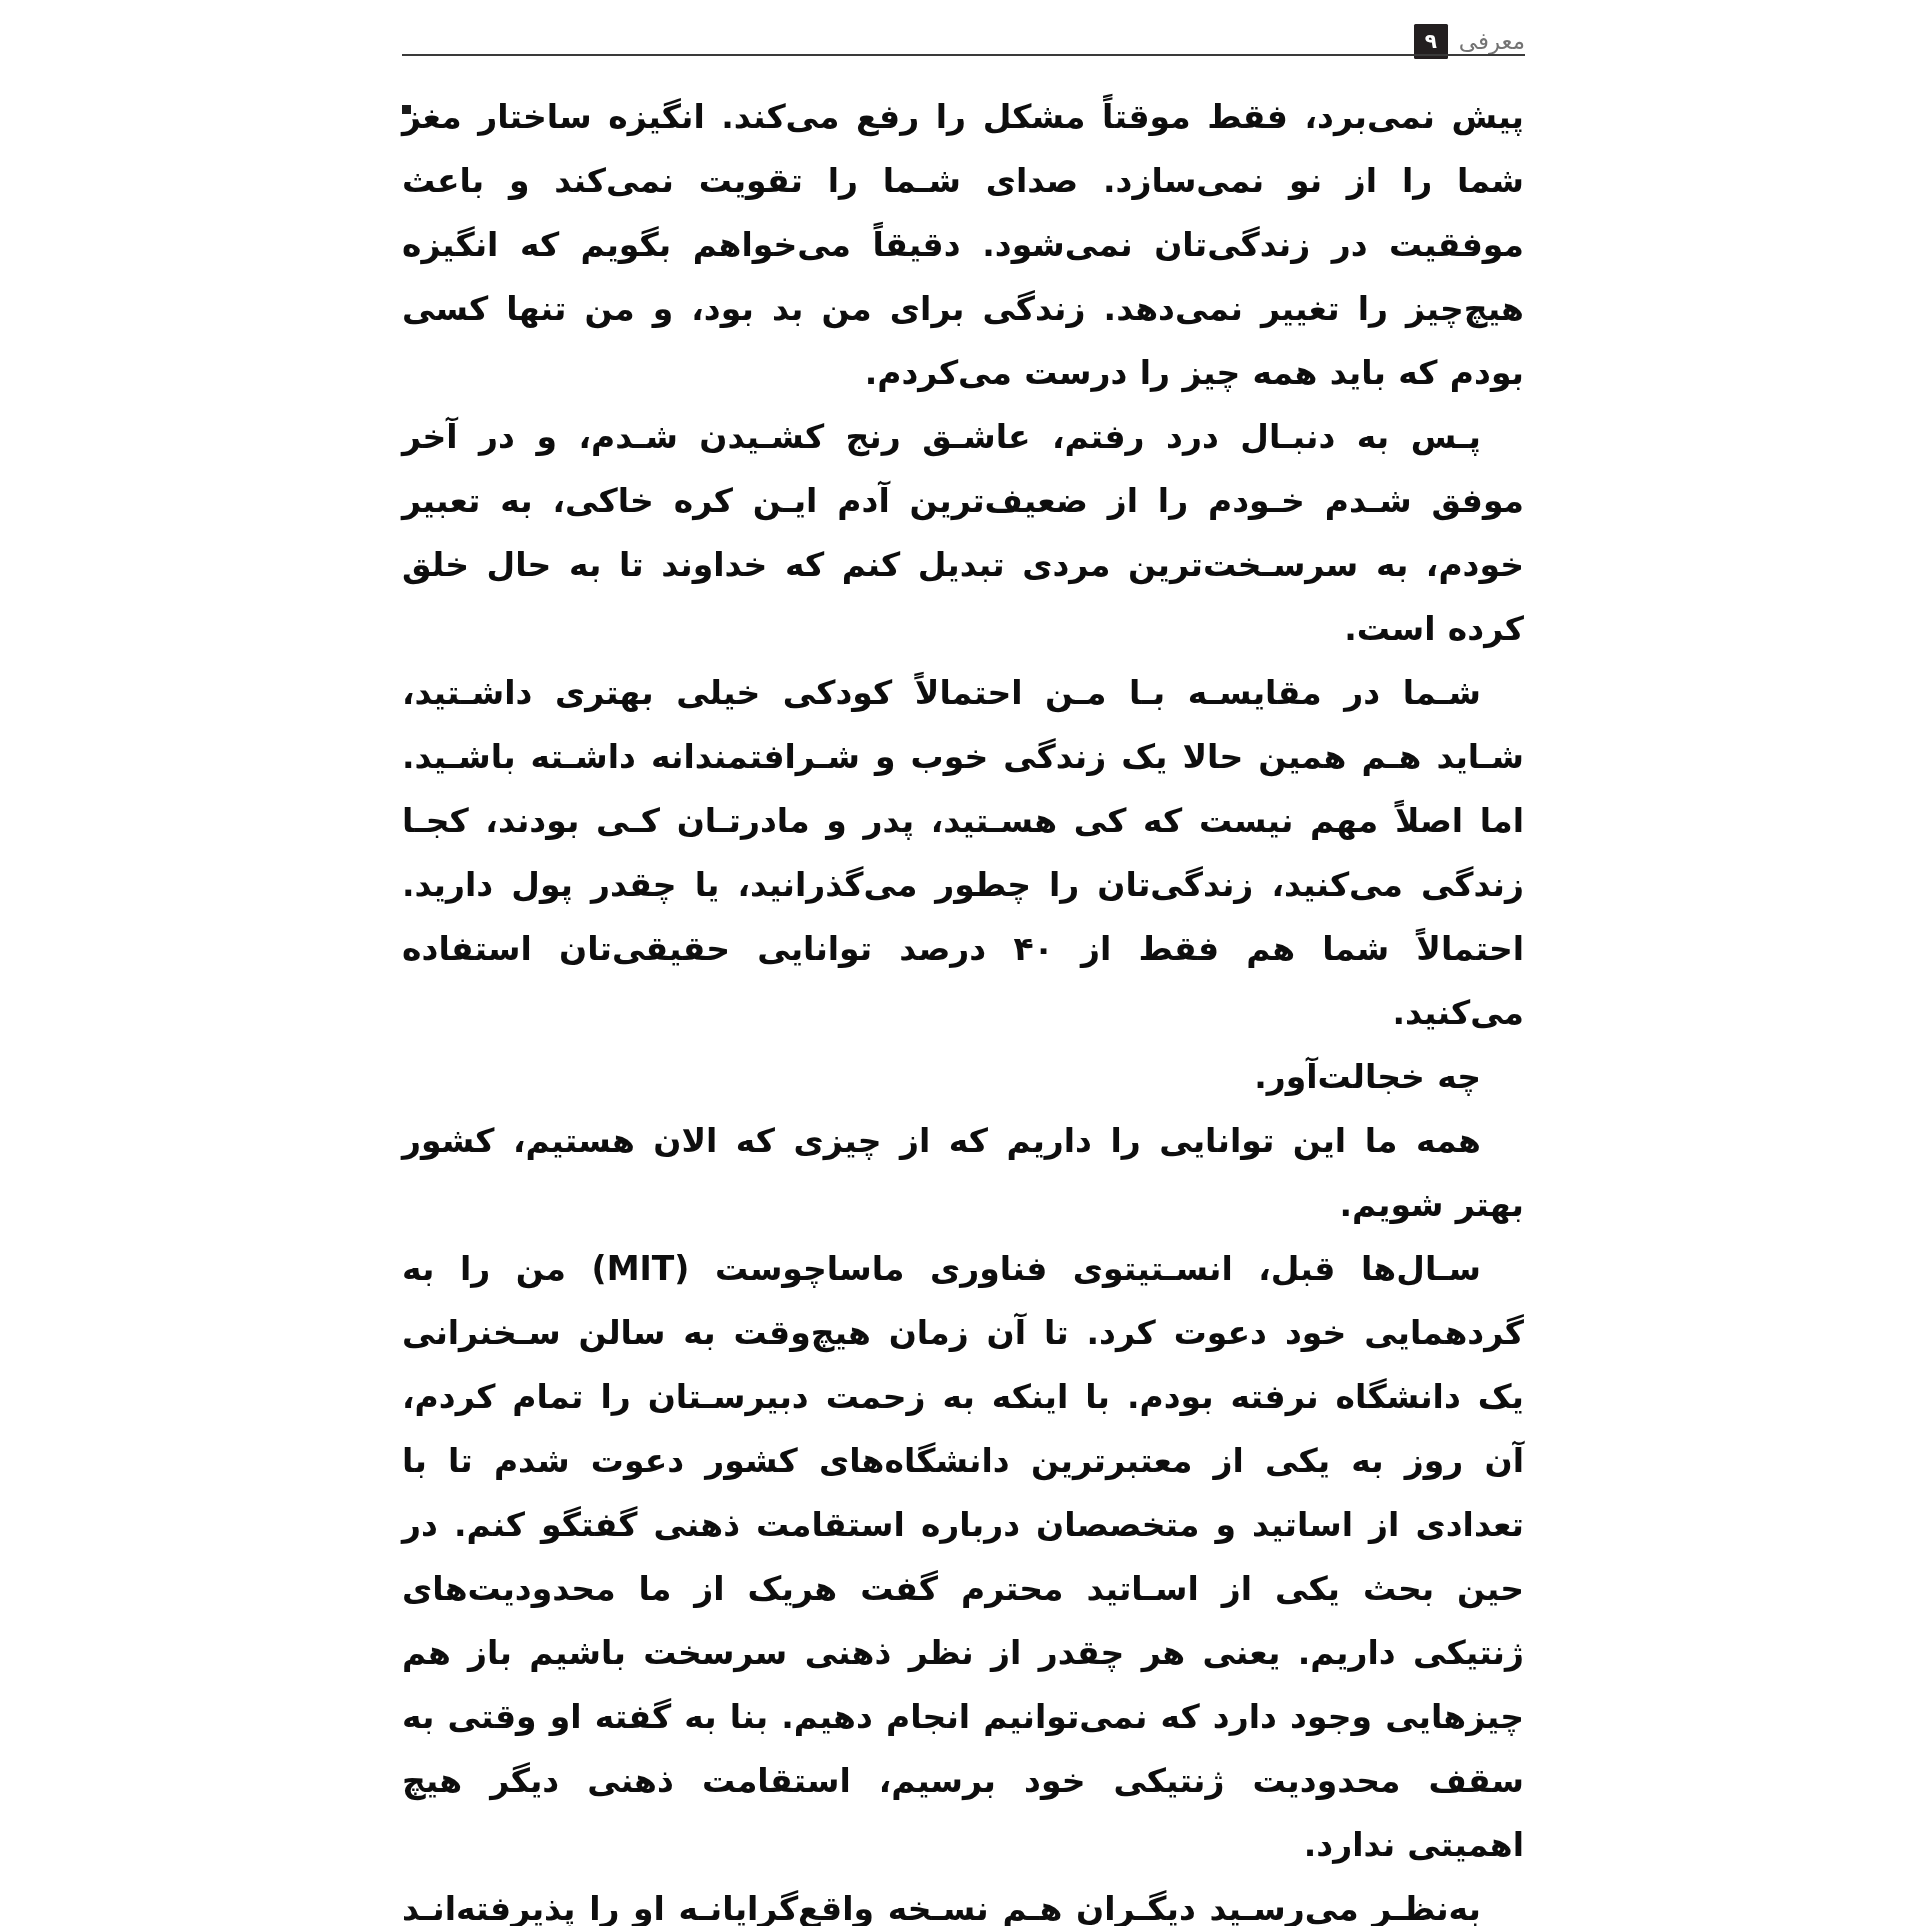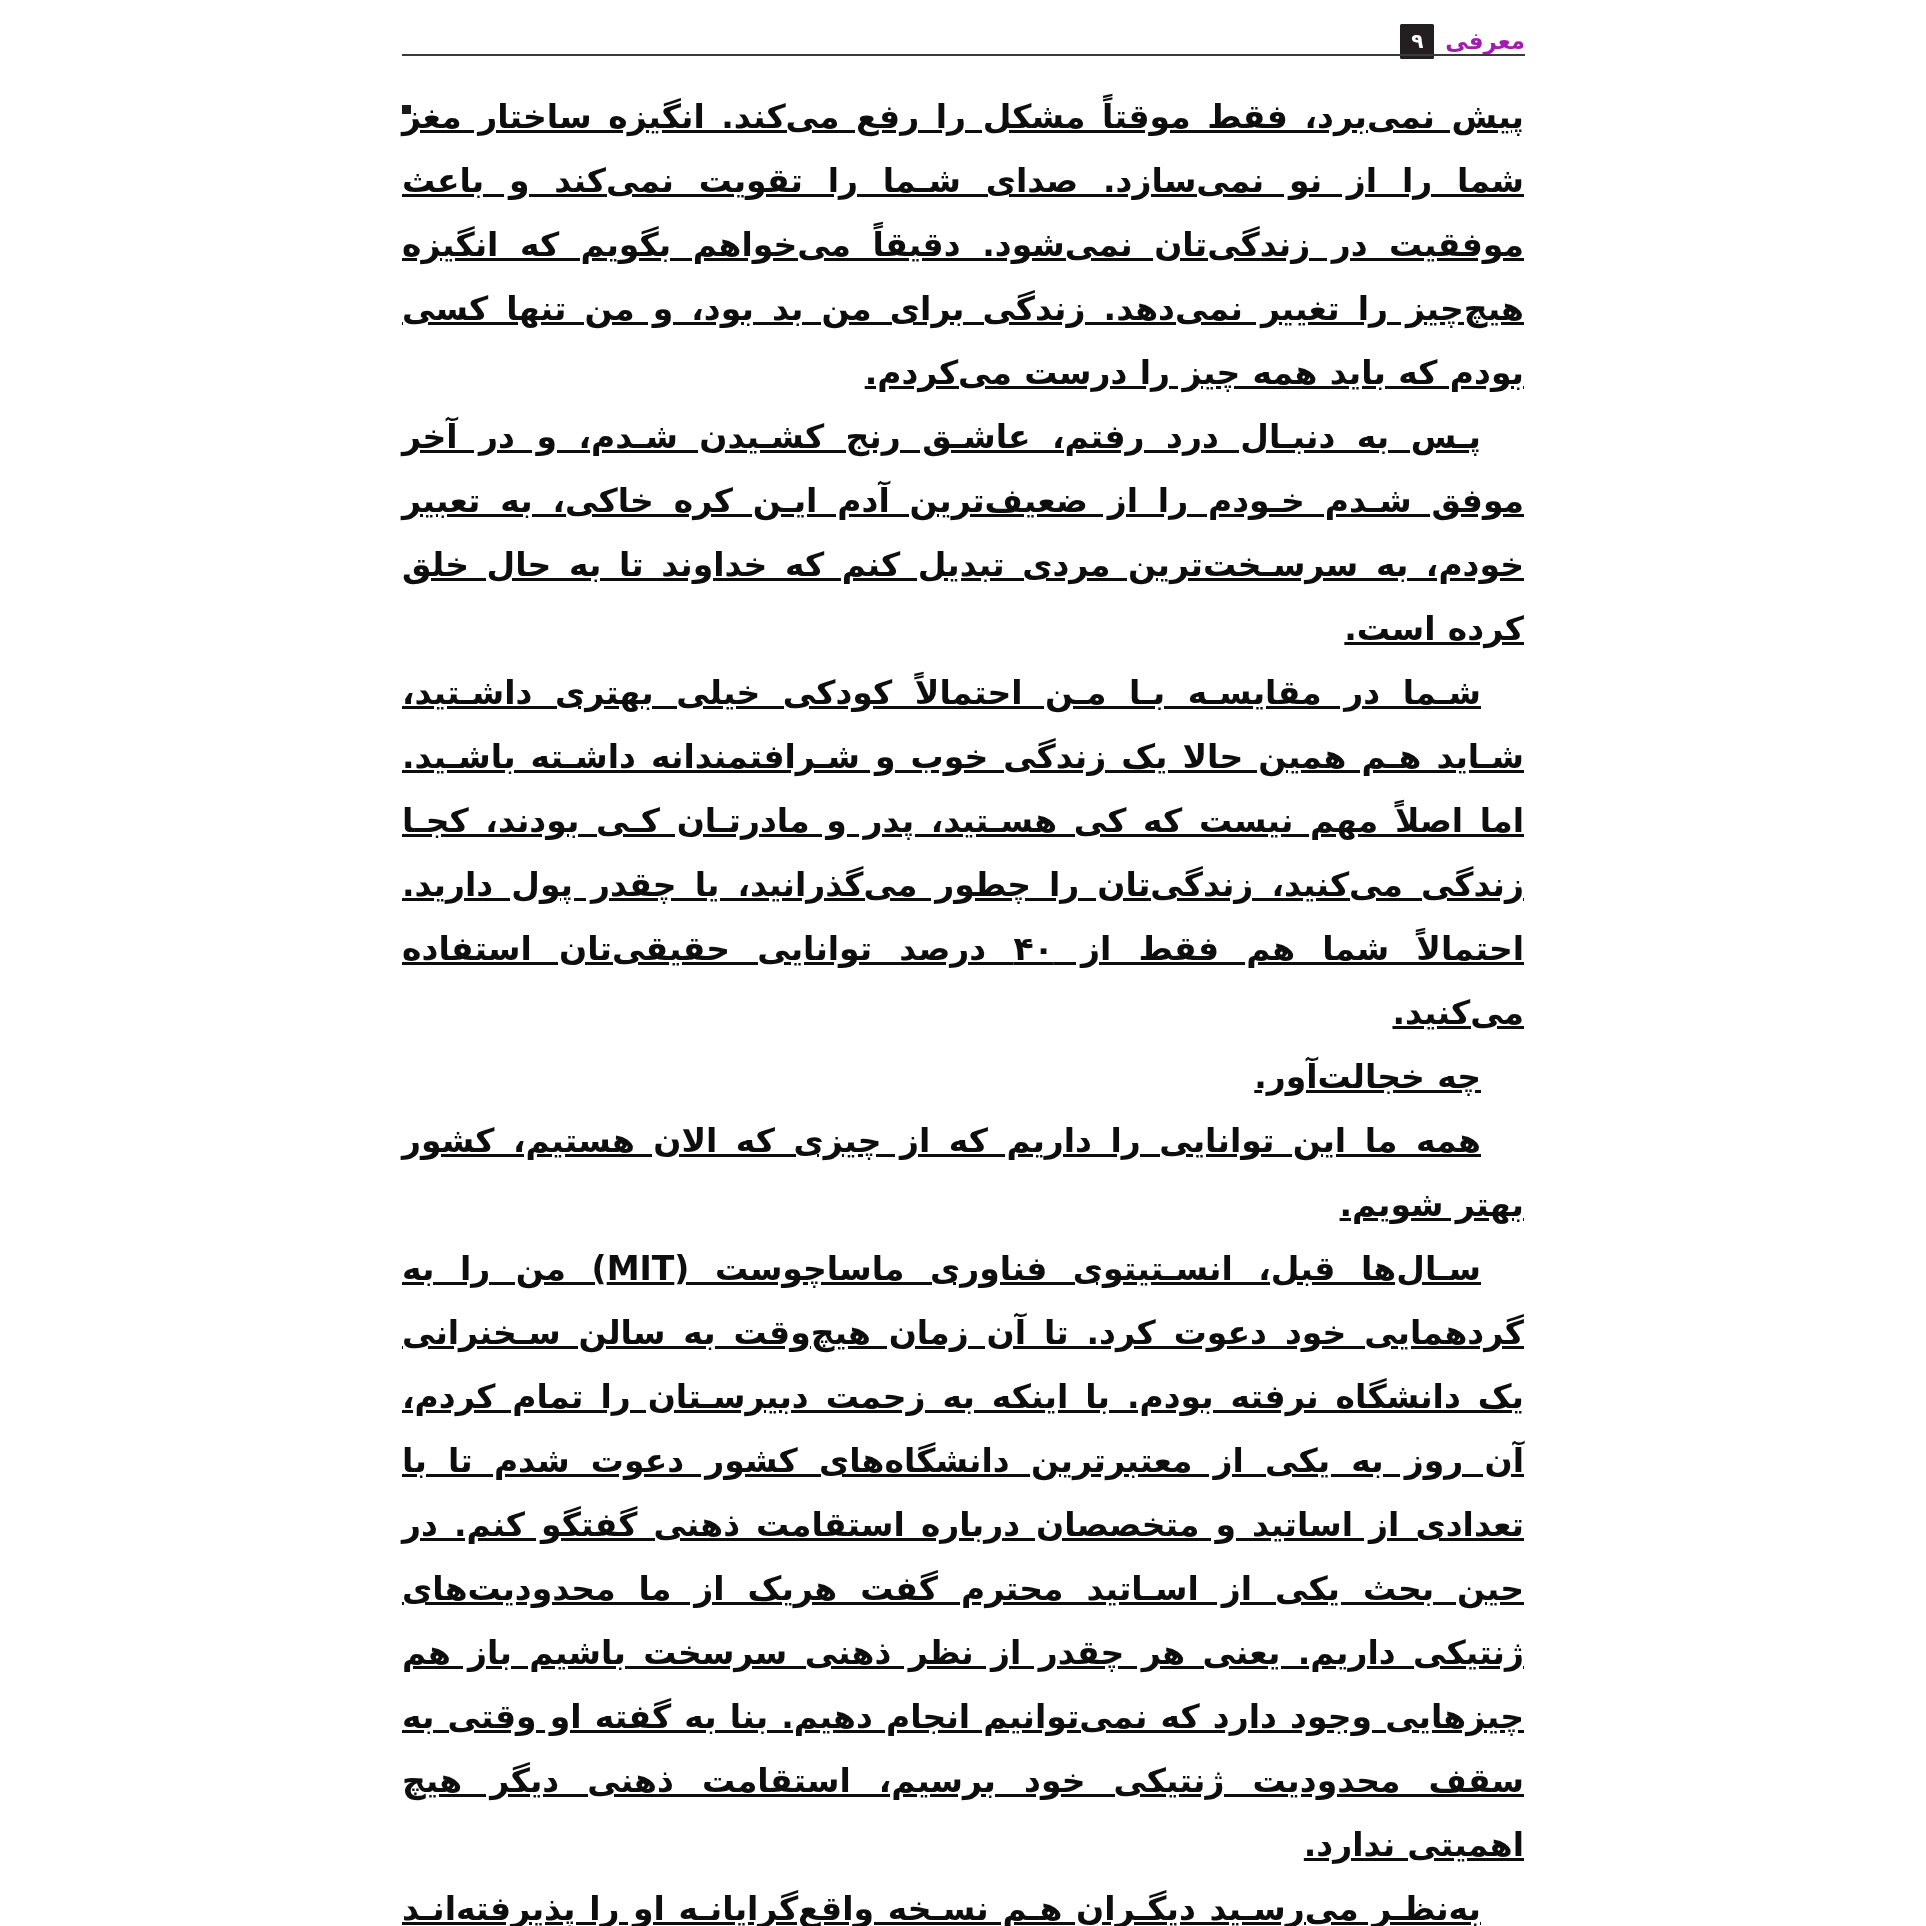--- a/index.html
+++ b/index.html
@@ -56,22 +56,22 @@
     color: #ffffff;
     font-size: 20px;
     font-weight: 700;
     line-height: 1;
     border-radius: 1.5px;
     order: 2;
   }
 
   .header-title {
     font-size: 23px;
-    font-weight: 700;
-    color: #a21caf;
+    font-weight: 400;
+    color: #737373;
     letter-spacing: 0;
     white-space: nowrap;
     order: 1;
   }
 
   .header-rule {
     position: absolute;
     top: 54px;
     right: 401px;
     width: 1123px;
@@ -102,21 +102,20 @@
     font-weight: 600;
   }
 
   .text-column p {
     margin: 0 0 0 0;
     padding: 0;
     text-indent: 43px;
     text-align: justify;
     text-align-last: right;
     word-spacing: 0.8px;
-    text-decoration: underline;
   }
 
   .text-column p.no-indent {
     text-indent: 0;
   }
 </style>
 </head>
 <body>
 
 <div class="page">

